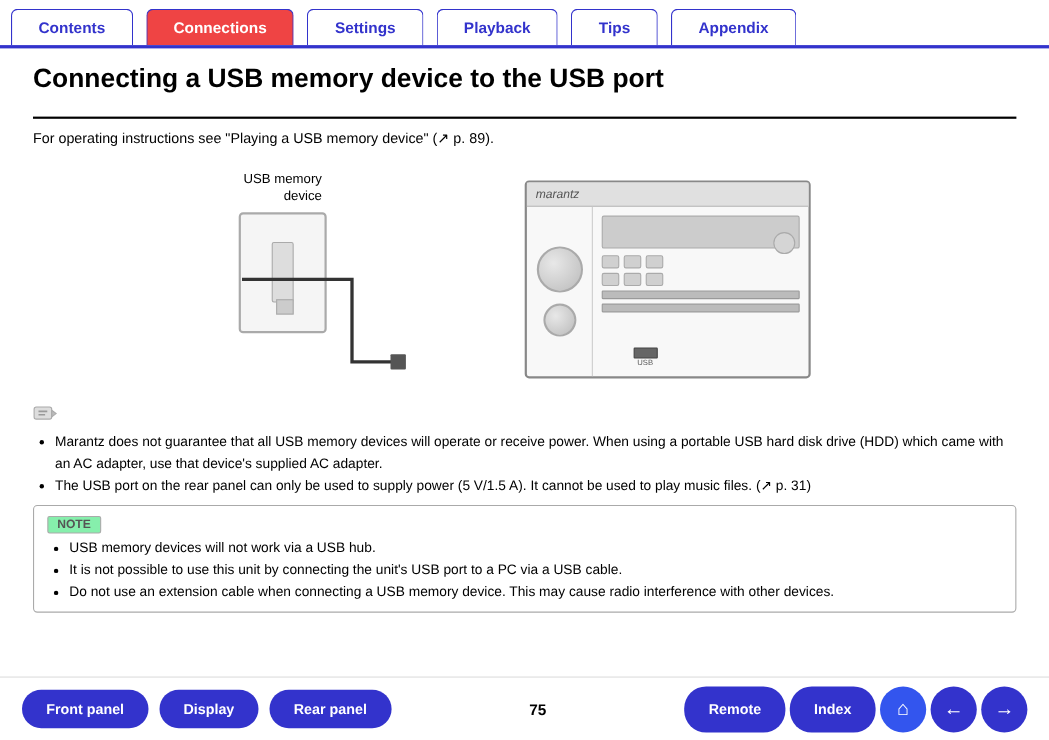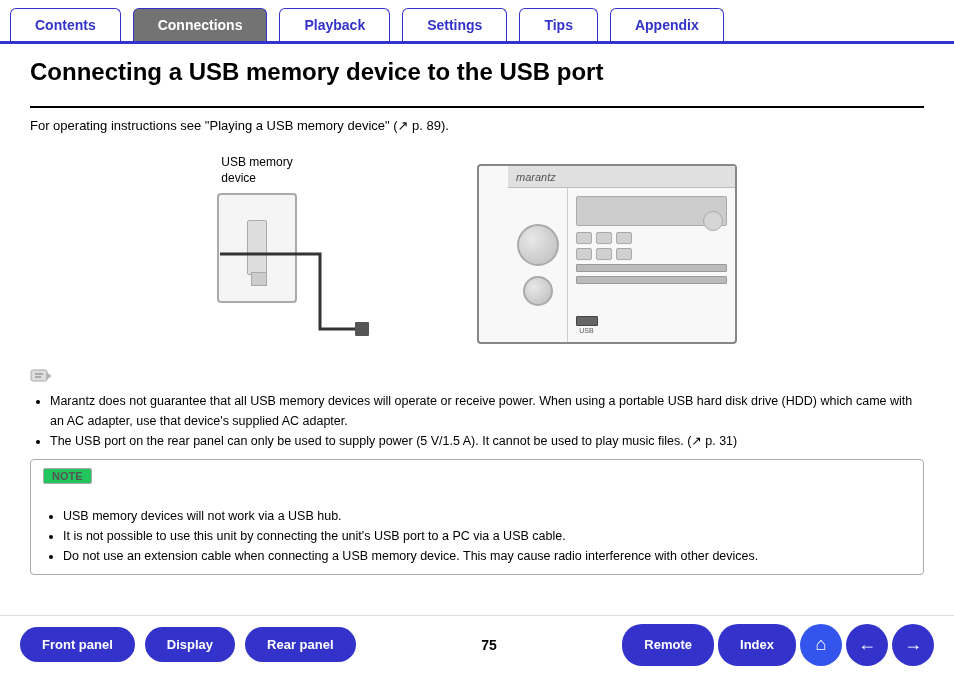--- a/index.html
+++ b/index.html
@@ -28,21 +28,21 @@
       cursor: pointer;
       border-radius: 6px 6px 0 0;
       border: 1px solid #3333cc;
       border-bottom: none;
       margin-right: 12px;
       background: #fff;
       color: #3333cc;
       text-decoration: none;
     }
     .nav-tab.active {
-      background: #737373;
+      background: #ef4444;
       color: #fff;
     }
 
     
     .main-content {
       padding: 14px 30px 10px 30px;
     }
 
     .page-title {
       font-size: 24px;
@@ -69,21 +69,21 @@
 
     
     .usb-device-container {
       display: flex;
       flex-direction: column;
       align-items: center;
       margin-right: 20px;
     }
     .usb-label {
       font-size: 12px;
-      text-align: left;
+      text-align: right;
       margin-bottom: 6px;
       line-height: 1.3;
     }
     .usb-box {
       width: 80px;
       height: 110px;
       border: 2px solid #aaa;
       border-radius: 4px;
       background: #f5f5f5;
       display: flex;
@@ -215,26 +215,26 @@
     .note-box {
       border: 1px solid #aaa;
       border-radius: 4px;
       padding: 8px 12px;
       margin-top: 8px;
     }
     .note-label {
       font-size: 11px;
       font-weight: bold;
       color: #555;
-      background: #22c55e;
+      background: #86efac;
       border: 1px solid #aaa;
       display: inline-block;
       padding: 1px 8px;
       border-radius: 2px;
-      margin-bottom: 22px;
+      margin-bottom: 3px;
     }
 
     
     .bottom-nav {
       position: absolute;
       bottom: 0;
       left: 0;
       right: 0;
       height: 58px;
       background: #fff;
@@ -282,22 +282,22 @@
     .nav-icon-btn.home {
       background: #3355ee;
     }
   </style>
 </head>
 <body>
 
 <nav class="nav-tabs">
   <a class="nav-tab">Contents</a>
   <a class="nav-tab active">Connections</a>
+  <a class="nav-tab">Settings</a>
   <a class="nav-tab">Playback</a>
-  <a class="nav-tab">Settings</a>
   <a class="nav-tab">Tips</a>
   <a class="nav-tab">Appendix</a>
 </nav>
 
 <div class="main-content">
 
   <h1 class="page-title">Connecting a USB memory device to the USB port</h1>
 
   <p class="intro-text">For operating instructions see "Playing a USB memory device"  (↗ p. 89).</p>
 
@@ -310,21 +310,21 @@
       </div>
     </div>
 
     <svg style="position:absolute; left:170px; top:60px; width:230px; height:140px; overflow:visible;">
 
       <polyline points="20,45 120,45 120,120 160,120" fill="none" stroke="#333" stroke-width="3"></polyline>
 
       <rect x="155" y="113" width="14" height="14" fill="#555" rx="1"></rect>
     </svg>
 
-    <div class="device-illustration" style="margin-left:160px; margin-top:10px;padding-left:29px;">
+    <div class="device-illustration" style="margin-left:160px; margin-top:10px;">
       <div class="device-top-bar">
         <span>marantz</span>
       </div>
       <div class="device-body">
         <div class="device-left">
           <div class="device-knob-large"></div>
           <div class="device-knob-small"></div>
         </div>
         <div class="device-right">
           <div class="device-display"></div>

